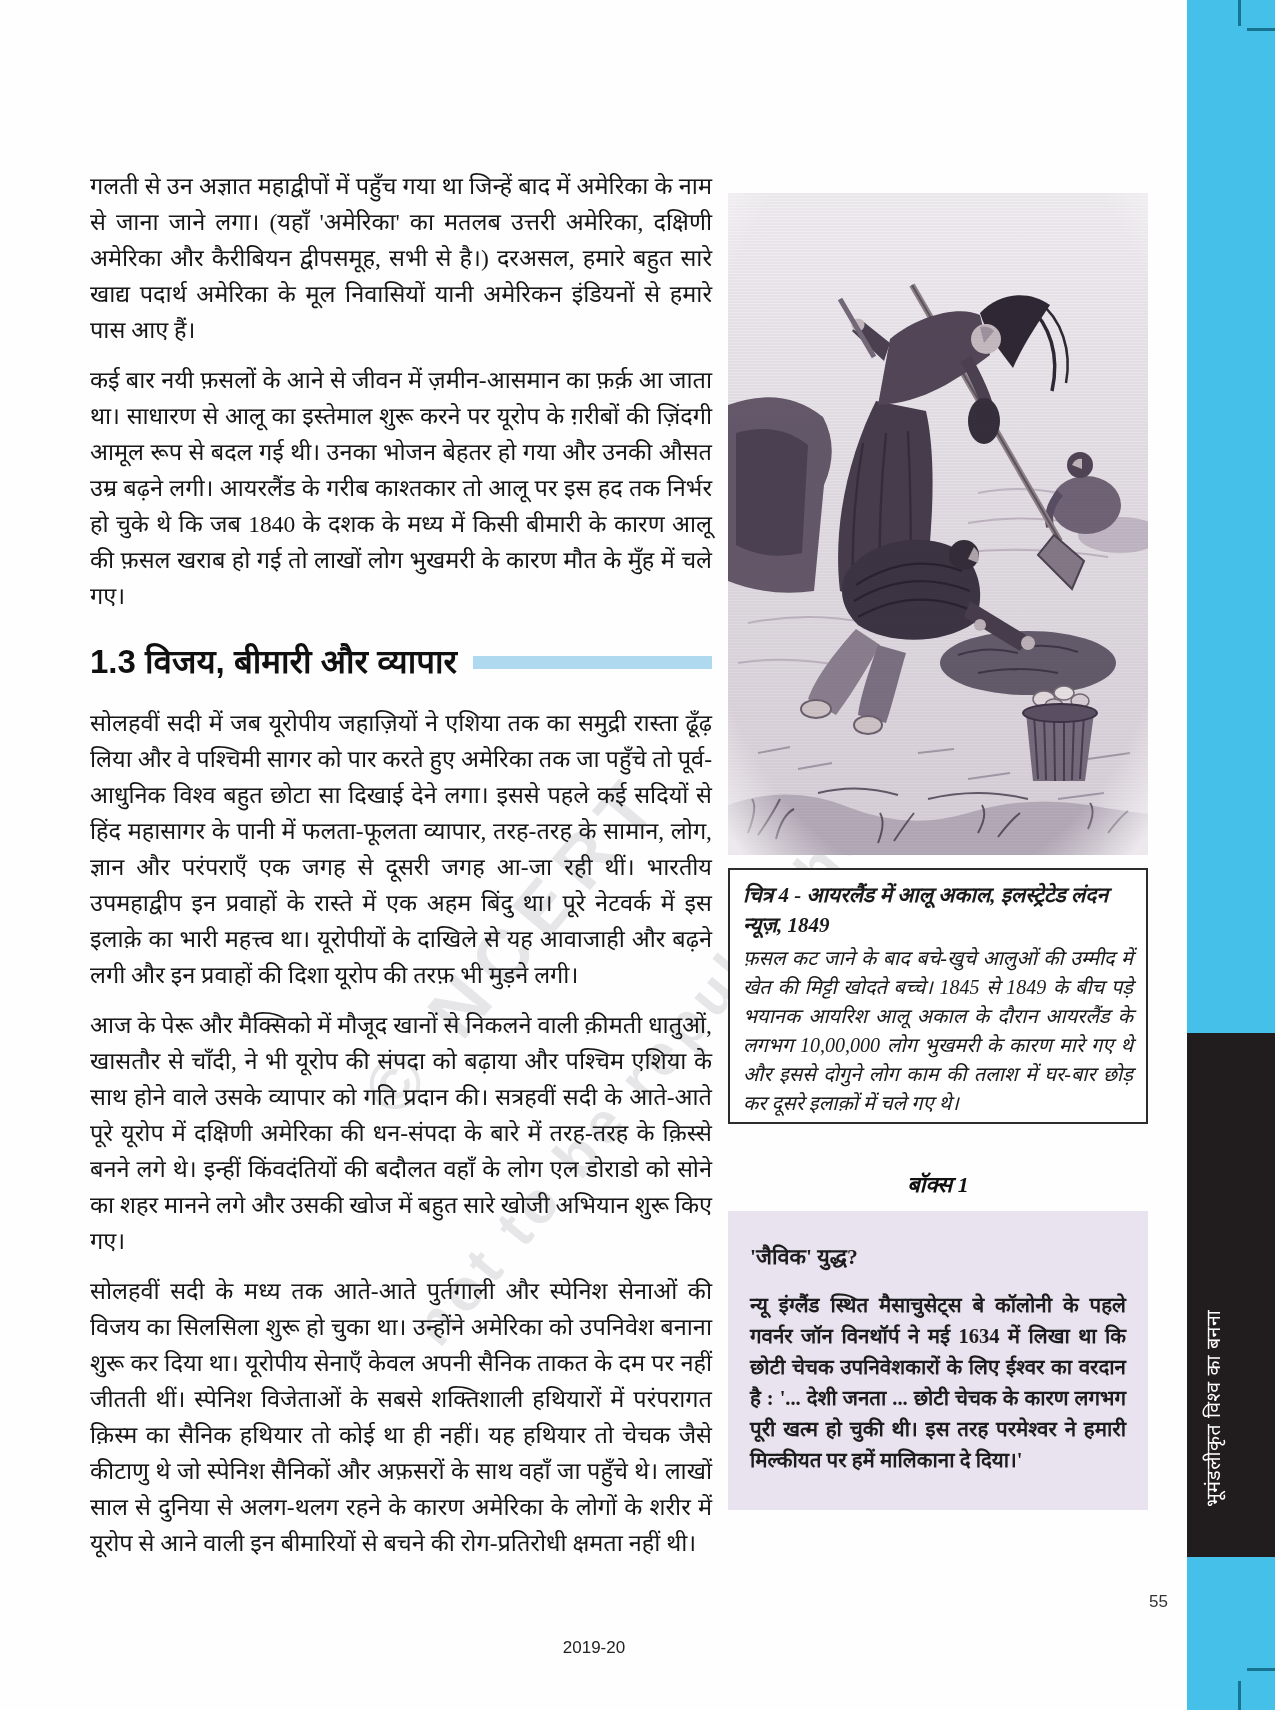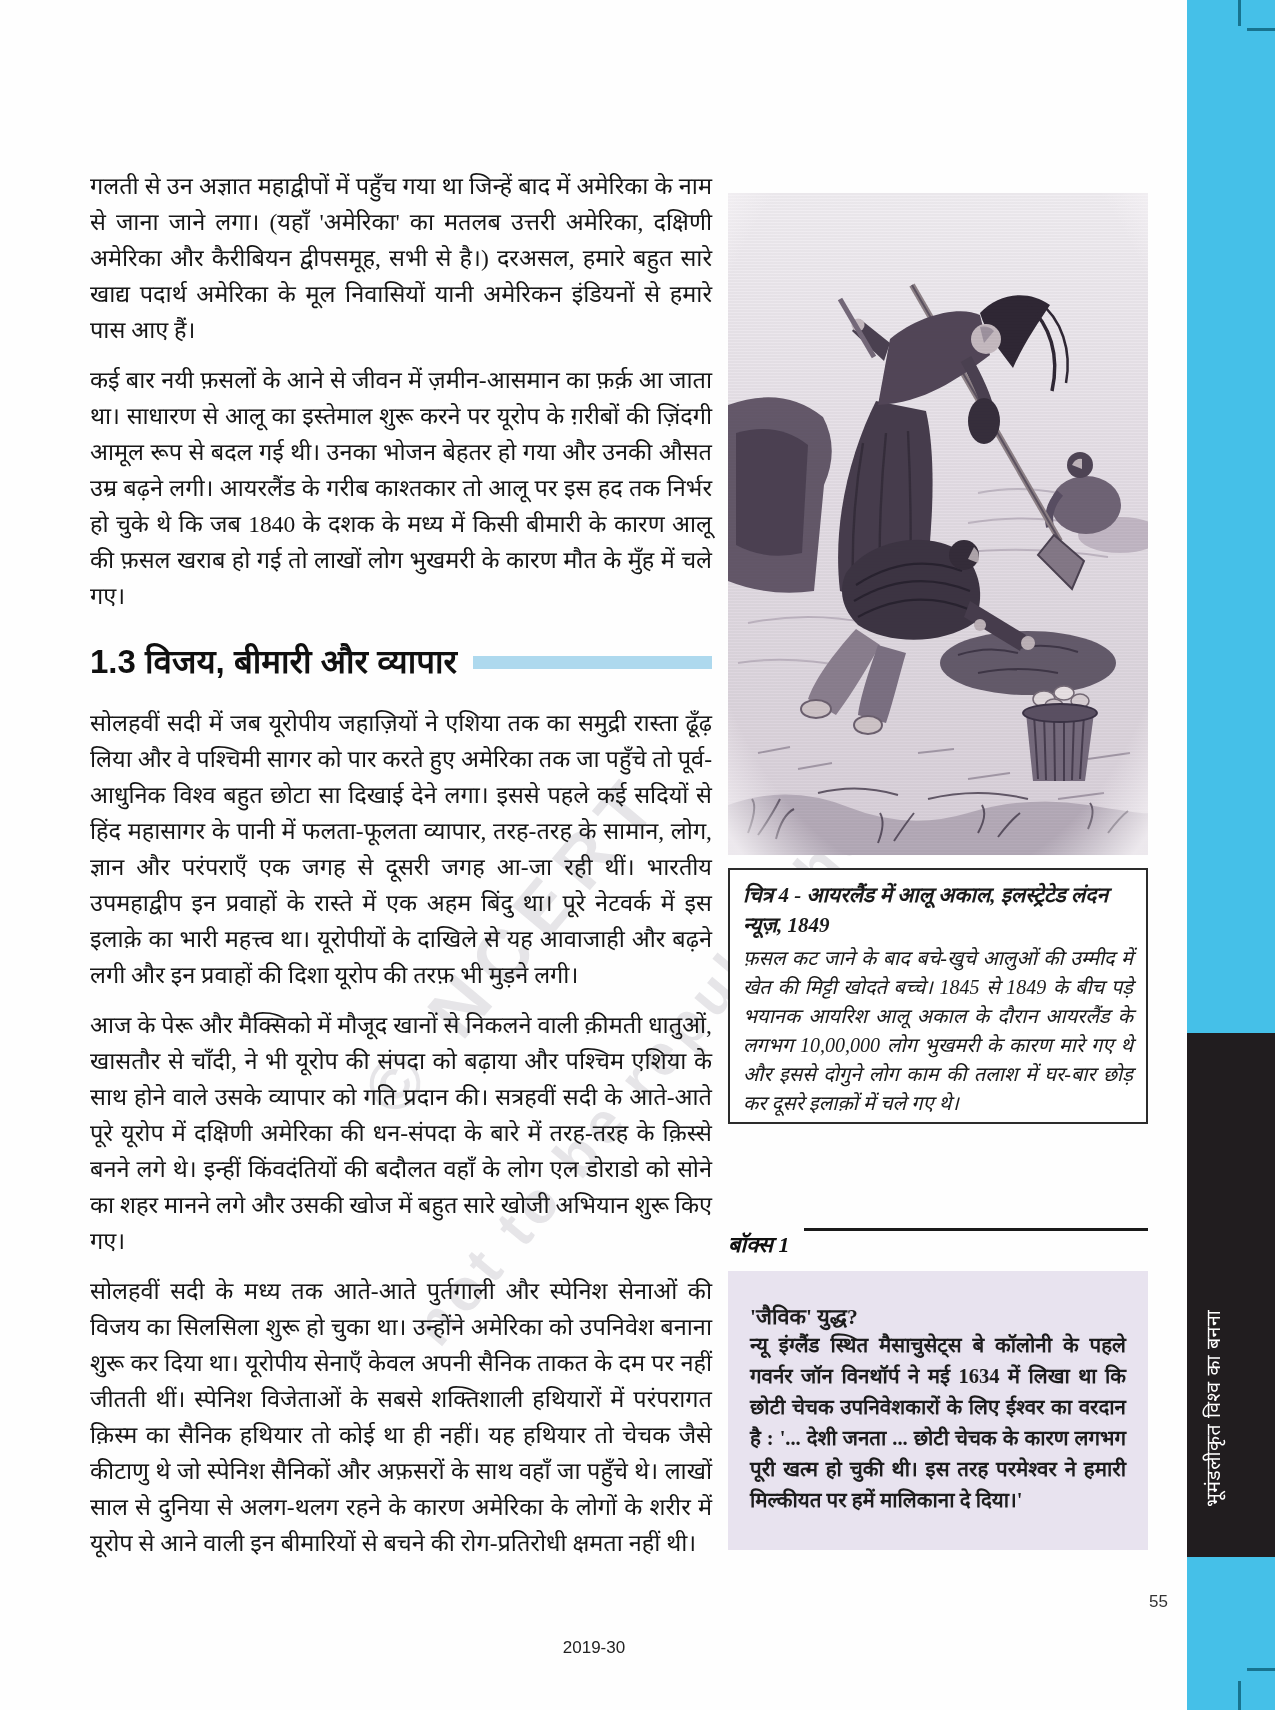--- a/index.html
+++ b/index.html
@@ -66,31 +66,31 @@
     margin-top:13px; border:2px solid #2c2c2c; background:#ffffff;
     padding:10px 13px 4px 13px; color:#1a1a1a;
   }
   .caption-title {
     font-size:21px; font-weight:bold; font-style:italic; line-height:30px;
     margin-bottom:4px;
   }
   .caption-body {
     font-size:20px; font-style:italic; line-height:29px; text-align:justify;
   }
-  .box1-head { display:flex; align-items:flex-start; margin-top:104px; }
+  .box1-head { display:flex; align-items:center; margin-top:44px;flex-direction:column; }
   .box1-label {
     font-size:22px; font-weight:bold; font-style:italic; white-space:nowrap;
     color:#111;
   }
   .box1-rule { flex:1; height:2.5px; background:#1a1a1a; margin-left:14px; }
   .box1 {
     margin-top:13px; background:#e8e3ef; padding:30px 22px 34px 22px;
     color:#1c1c1c;
   }
-  .box1-title { font-size:21.5px; font-weight:bold; }
+  .box1-title { font-size:21.5px; font-weight:bold; margin-bottom:20px; }
   .box1-body  { font-size:20.5px; line-height:31px; text-align:justify;font-weight:bold; }
   .box1-attr  { font-size:20.5px; margin-top:22px; }
   .box1-attr .book { font-style:italic; }
 
   
   .footer-year {
     position:absolute; left:0; top:1638px; width:1188px; text-align:center;
     font-size:17px; color:#222; font-family:"Liberation Sans", sans-serif;
   }
   .page-number {
@@ -283,16 +283,16 @@
     <div class="strip-cyan-top"></div>
     <div class="strip-black"></div>
     <div class="strip-cyan-bot"></div>
     <div class="corner-line cl-top-v"></div>
     <div class="corner-line cl-top-h"></div>
     <div class="corner-line cl-bot-h"></div>
     <div class="corner-line cl-bot-v"></div>
   </div>
   <div class="side-label">भूमंडलीकृत विश्व का बनना</div>
 
-  <div class="footer-year">2019-30</div>
+  <div class="footer-year">2019-20</div>
   <div class="page-number">55</div>
 
 </div>
 
 </body></html>

